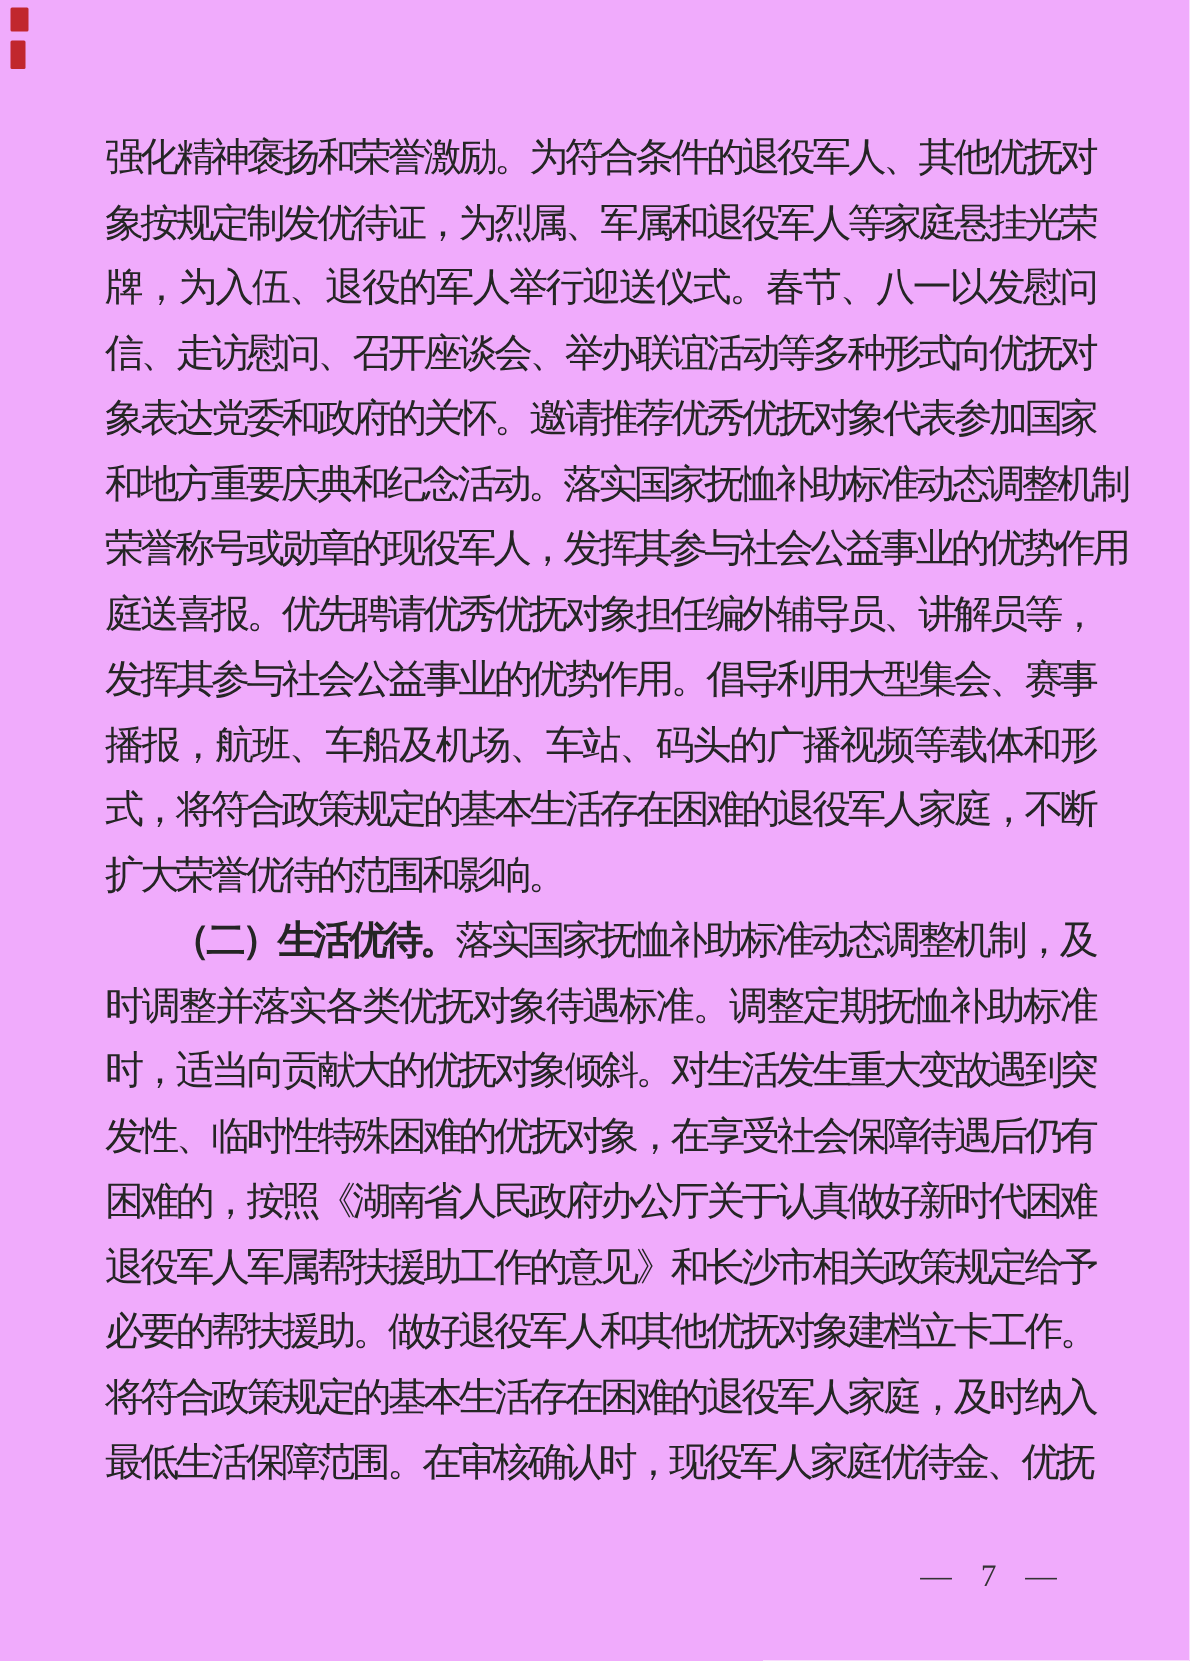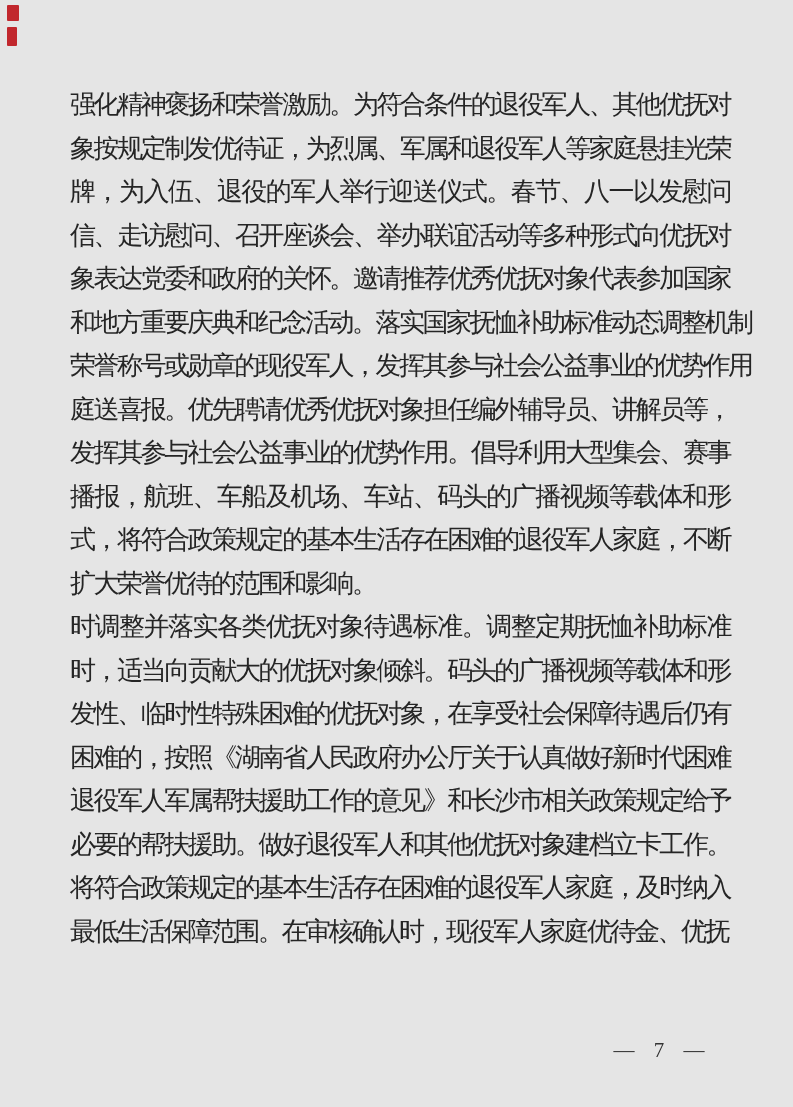--- a/index.html
+++ b/index.html
@@ -4,21 +4,21 @@
 <style>
   html, body {
     margin: 0;
     padding: 0;
     background: #ffffff;
   }
   .page {
     position: relative;
     width: 793px;
     height: 1107px;
-    background: #e5e5e5;
+    background: #f0abfc;
     overflow: hidden;
     font-family: "Liberation Serif", "DejaVu Serif", serif;
     color: #252525;
   }
   
   .stamp {
     position: absolute;
     left: 7px;
     border-radius: 1px;
   }
@@ -77,22 +77,23 @@
       <div class="line">牌，为入伍、退役的军人举行迎送仪式。春节、八一以发慰问</div>
       <div class="line">信、走访慰问、召开座谈会、举办联谊活动等多种形式向优抚对</div>
       <div class="line">象表达党委和政府的关怀。邀请推荐优秀优抚对象代表参加国家</div>
       <div class="line">和地方重要庆典和纪念活动。落实国家抚恤补助标准动态调整机制</div>
       <div class="line">荣誉称号或勋章的现役军人，发挥其参与社会公益事业的优势作用</div>
       <div class="line">庭送喜报。优先聘请优秀优抚对象担任编外辅导员、讲解员等，</div>
       <div class="line">发挥其参与社会公益事业的优势作用。倡导利用大型集会、赛事</div>
       <div class="line">播报，航班、车船及机场、车站、码头的广播视频等载体和形</div>
       <div class="line">式，将符合政策规定的基本生活存在困难的退役军人家庭，不断</div>
       <div class="line para-last">扩大荣誉优待的范围和影响。</div>
+      <div class="line indent"><span class="bold">（二）生活优待。</span>落实国家抚恤补助标准动态调整机制，及</div>
       <div class="line">时调整并落实各类优抚对象待遇标准。调整定期抚恤补助标准</div>
-      <div class="line">时，适当向贡献大的优抚对象倾斜。码头的广播视频等载体和形</div>
+      <div class="line">时，适当向贡献大的优抚对象倾斜。对生活发生重大变故遇到突</div>
       <div class="line">发性、临时性特殊困难的优抚对象，在享受社会保障待遇后仍有</div>
       <div class="line">困难的，按照《湖南省人民政府办公厅关于认真做好新时代困难</div>
       <div class="line">退役军人军属帮扶援助工作的意见》和长沙市相关政策规定给予</div>
       <div class="line">必要的帮扶援助。做好退役军人和其他优抚对象建档立卡工作。</div>
       <div class="line">将符合政策规定的基本生活存在困难的退役军人家庭，及时纳入</div>
       <div class="line para-last">最低生活保障范围。在审核确认时，现役军人家庭优待金、优抚</div>
     </div>
 
   <div class="page-number">— 7 —</div>
 </div>

